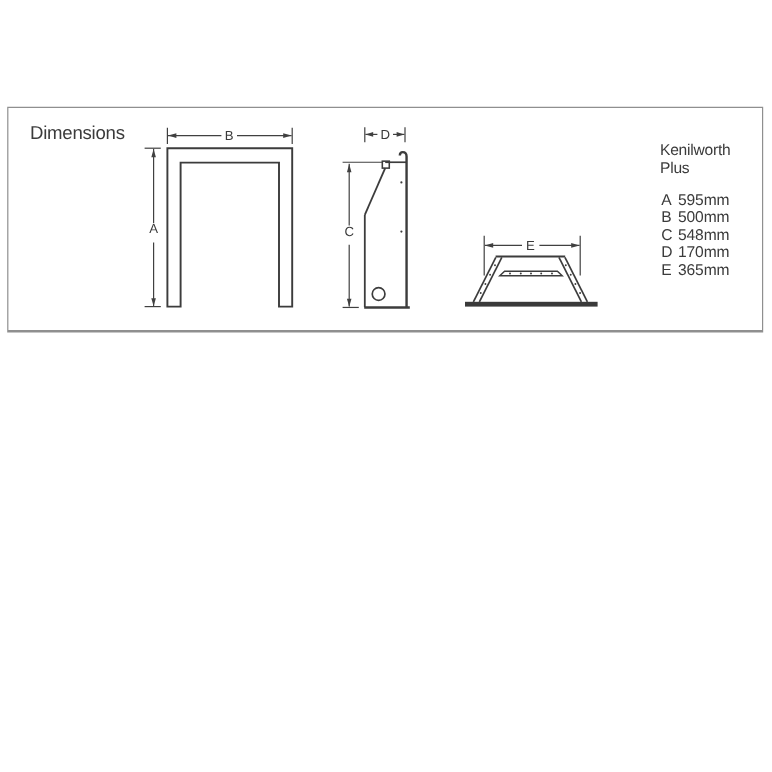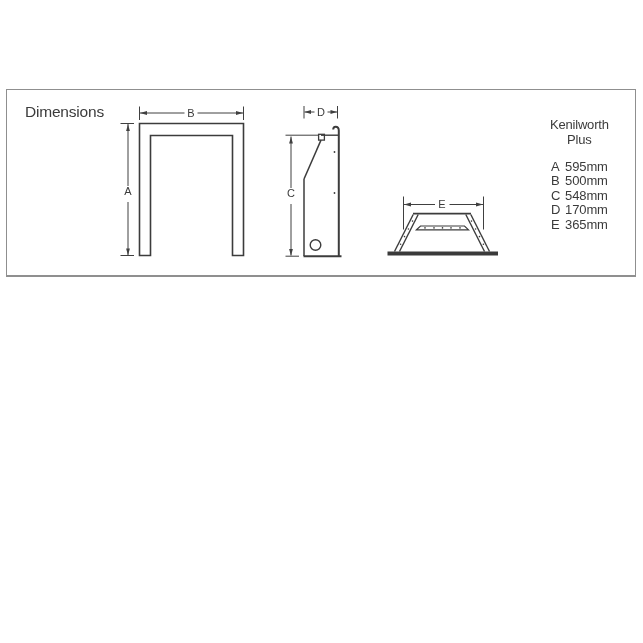--- a/index.html
+++ b/index.html
@@ -30,21 +30,20 @@
   .overlay{position:absolute;left:0;top:0;pointer-events:none;}
   .ln{stroke:var(--line-color);fill:none;}
   .dim{stroke:var(--dim-color);fill:none;stroke-width:1;}
   .arrow{fill:var(--dim-color);stroke:none;}
   .dot{fill:var(--line-color);stroke:none;}
   .dim-label{font:11px "Liberation Sans", sans-serif;fill:var(--text-color);}
   .product-name{
     position:absolute;left:550px;top:118px;
     font-size:13px;line-height:14.5px;letter-spacing:-0.2px;
     color:var(--text-color);
-    text-align:center;
   }
   .dim-table{
     position:absolute;left:551px;top:160px;
     font-size:13px;line-height:14.45px;color:var(--text-color);
   }
   .dim-row{white-space:nowrap;}
   .dim-letter{display:inline-block;width:14px;}
   .dim-value{letter-spacing:-0.1px;margin-top:44px;}
 </style>
 </head>

